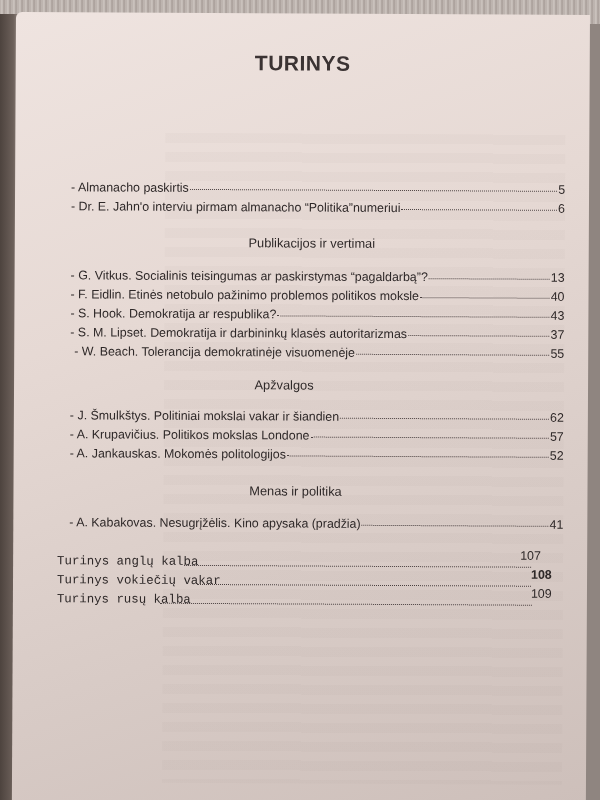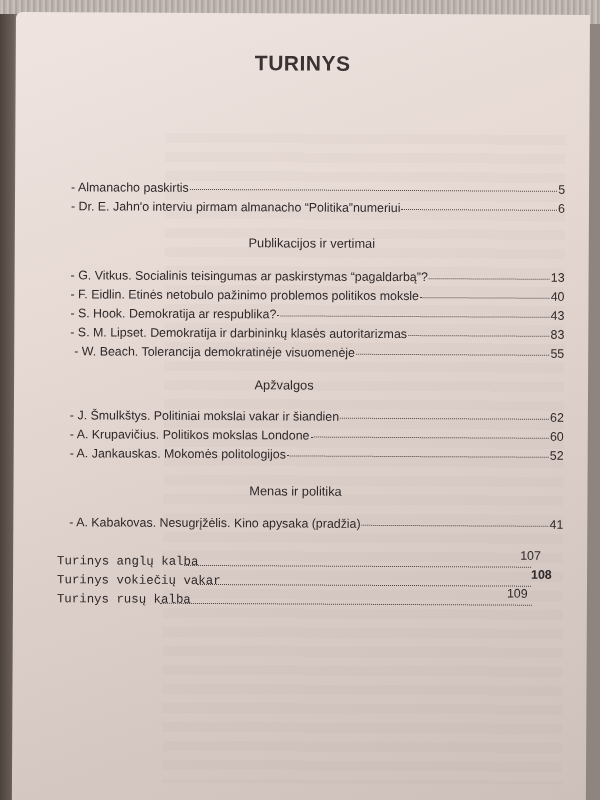--- a/index.html
+++ b/index.html
@@ -131,38 +131,38 @@
     <span class="page-num">40</span>
   </div>
   <div class="toc-line" style="left:56px; width:494px; top:294px;">
     <span class="entry-text">- S. Hook. Demokratija ar respublika?</span>
     <span class="leader"></span>
     <span class="page-num">43</span>
   </div>
   <div class="toc-line" style="left:56px; width:494px; top:313px;">
     <span class="entry-text">- S. M. Lipset. Demokratija ir darbininkų klasės autoritarizmas</span>
     <span class="leader"></span>
-    <span class="page-num">83</span>
+    <span class="page-num">37</span>
   </div>
   <div class="toc-line" style="left:60px; width:490px; top:332px;">
     <span class="entry-text">- W. Beach. Tolerancija demokratinėje visuomenėje</span>
     <span class="leader"></span>
     <span class="page-num">55</span>
   </div>
 
   <div class="section-heading" style="top:364px; left:-34px;">Apžvalgos</div>
   <div class="toc-line" style="left:56px; width:494px; top:396px;">
     <span class="entry-text">- J. Šmulkštys. Politiniai mokslai vakar ir šiandien</span>
     <span class="leader"></span>
     <span class="page-num">62</span>
   </div>
   <div class="toc-line" style="left:56px; width:494px; top:415px;">
     <span class="entry-text">- A. Krupavičius. Politikos mokslas Londone</span>
     <span class="leader"></span>
-    <span class="page-num">60</span>
+    <span class="page-num">57</span>
   </div>
   <div class="toc-line" style="left:56px; width:494px; top:434px;">
     <span class="entry-text">- A. Jankauskas. Mokomės politologijos</span>
     <span class="leader"></span>
     <span class="page-num">52</span>
   </div>
 
   <div class="section-heading" style="top:470px; left:-10px;">Menas ir politika</div>
   <div class="toc-line" style="left:56px; width:494px; top:503px;">
     <span class="entry-text">- A. Kabakovas. Nesugrįžėlis. Kino apysaka (pradžia)</span>
@@ -176,15 +176,15 @@
     <span class="page-num" style="left:463px;">107</span>
   </div>
   <div class="lang-line" style="left:44px; width:496px; top:559px; height:16px;">
     <span class="entry-text">Turinys vokiečių vakar</span>
     <span class="leader" style="left:140px; width:334px;"></span>
     <span class="page-num" style="left:474px;font-weight:bold;">108</span>
   </div>
   <div class="lang-line" style="left:44px; width:496px; top:578px; height:16px;">
     <span class="entry-text">Turinys rusų kalba</span>
     <span class="leader" style="left:103px; width:372px;"></span>
-    <span class="page-num" style="left:450px;">109</span>
+    <span class="page-num" style="left:474px;">109</span>
   </div>
 </div>
 
 </body></html>

